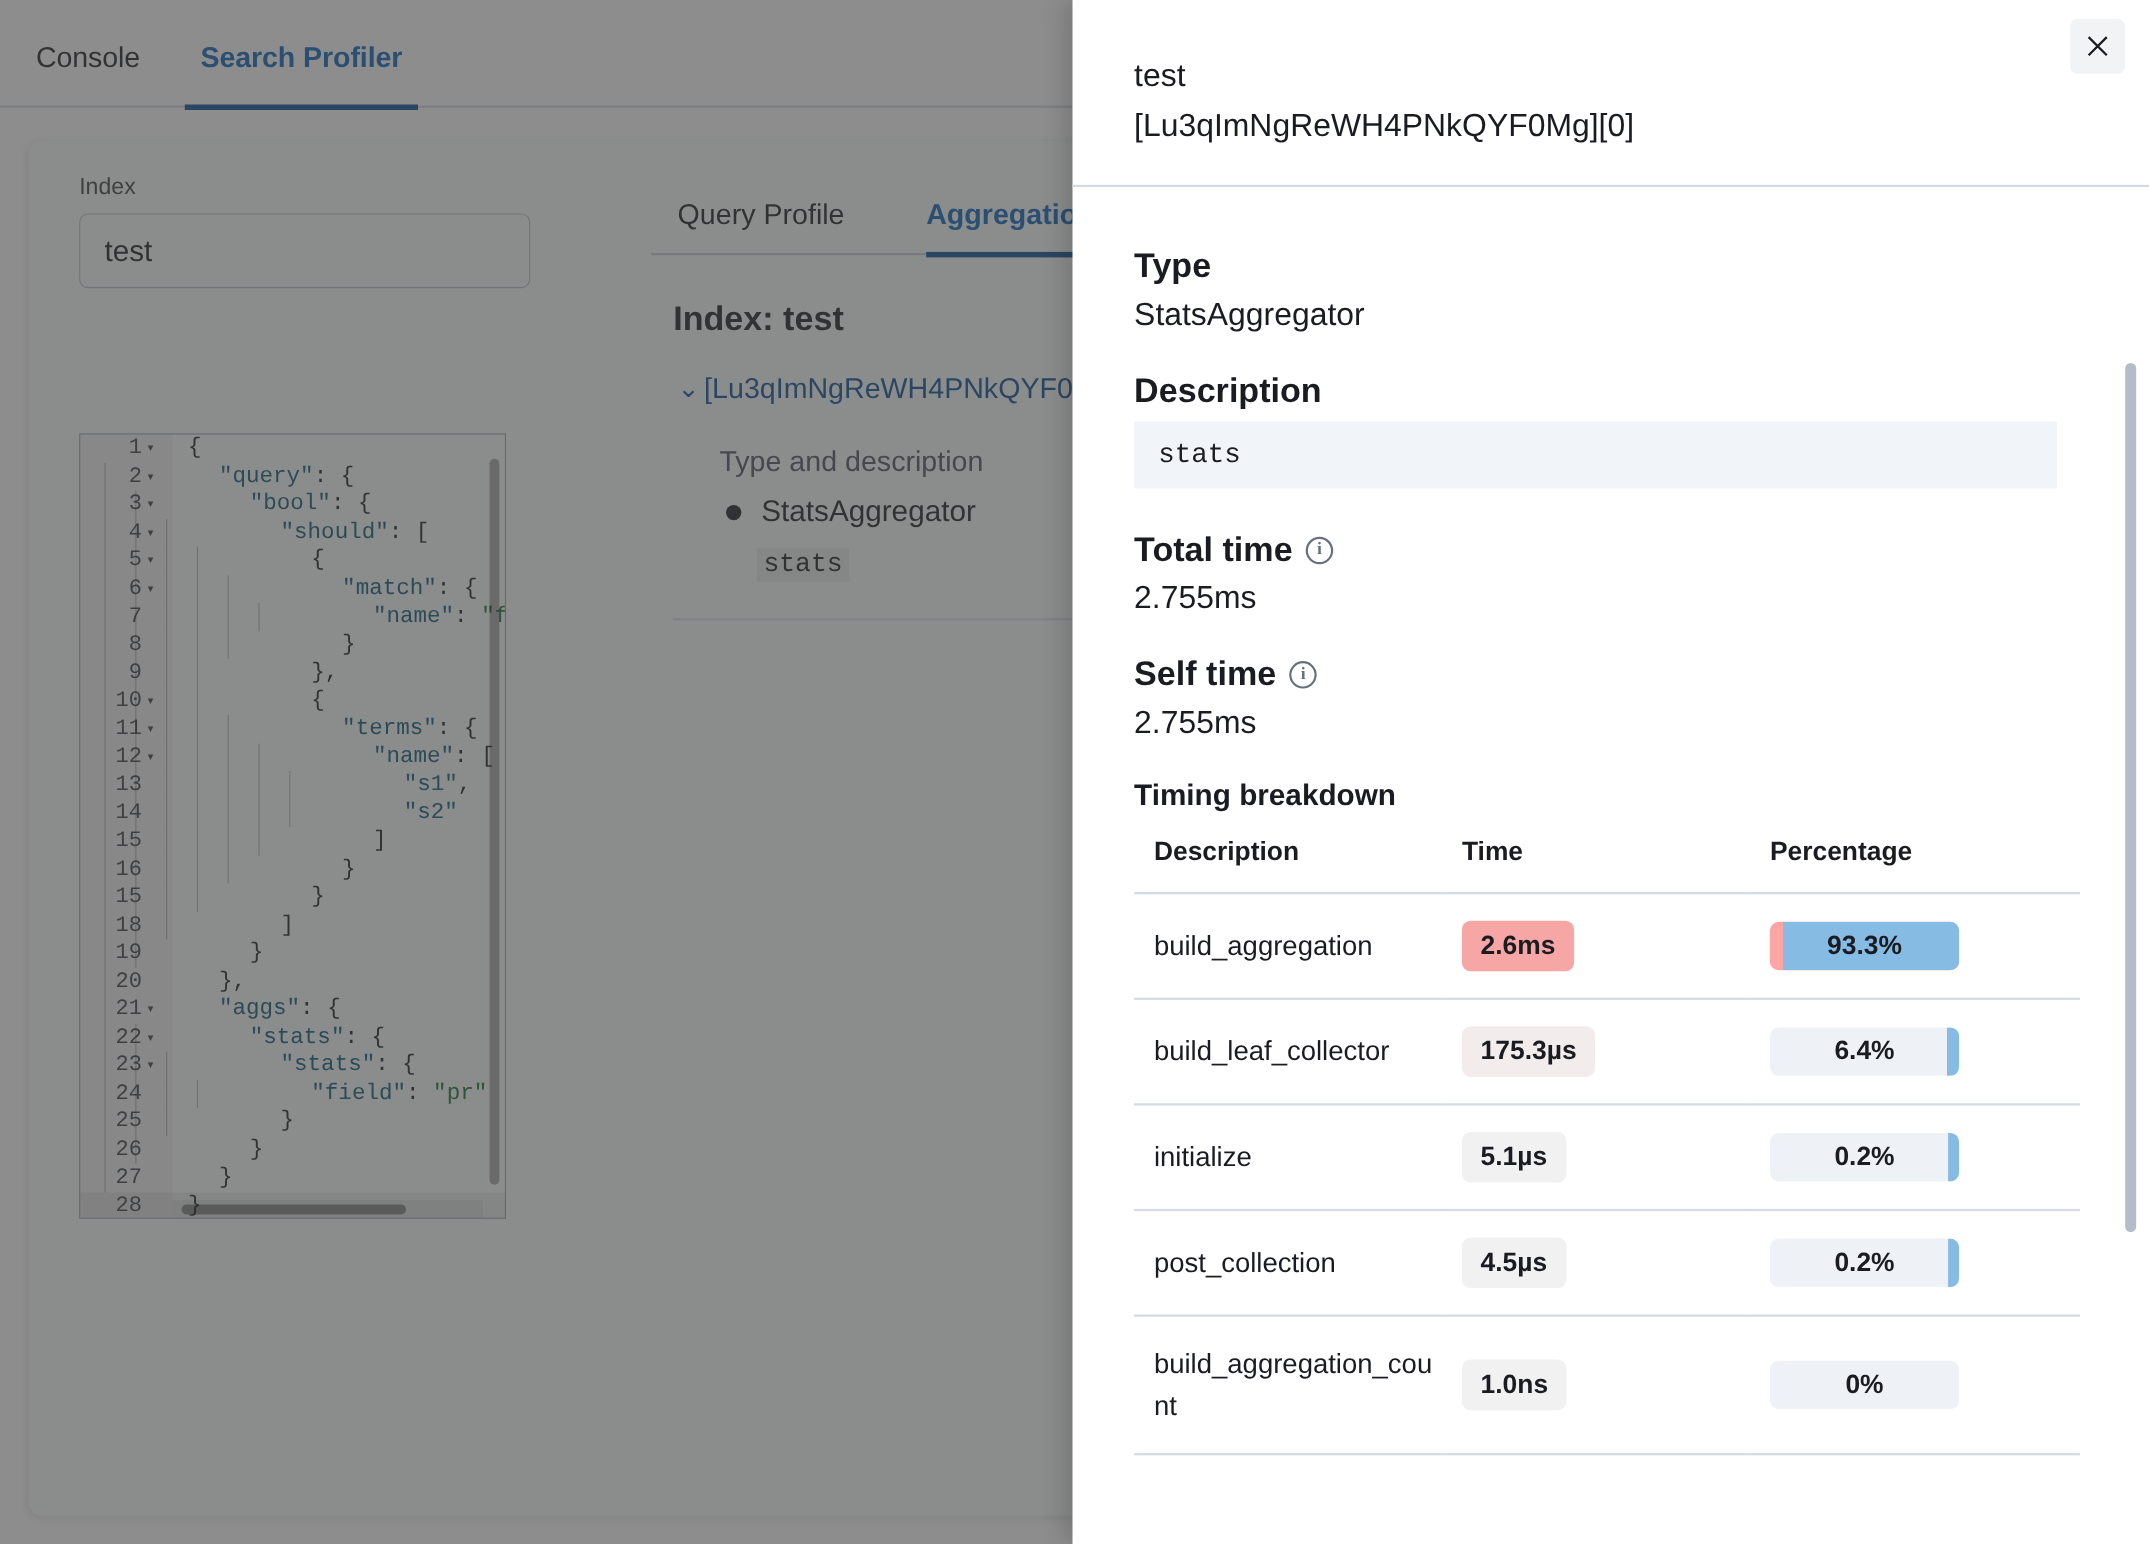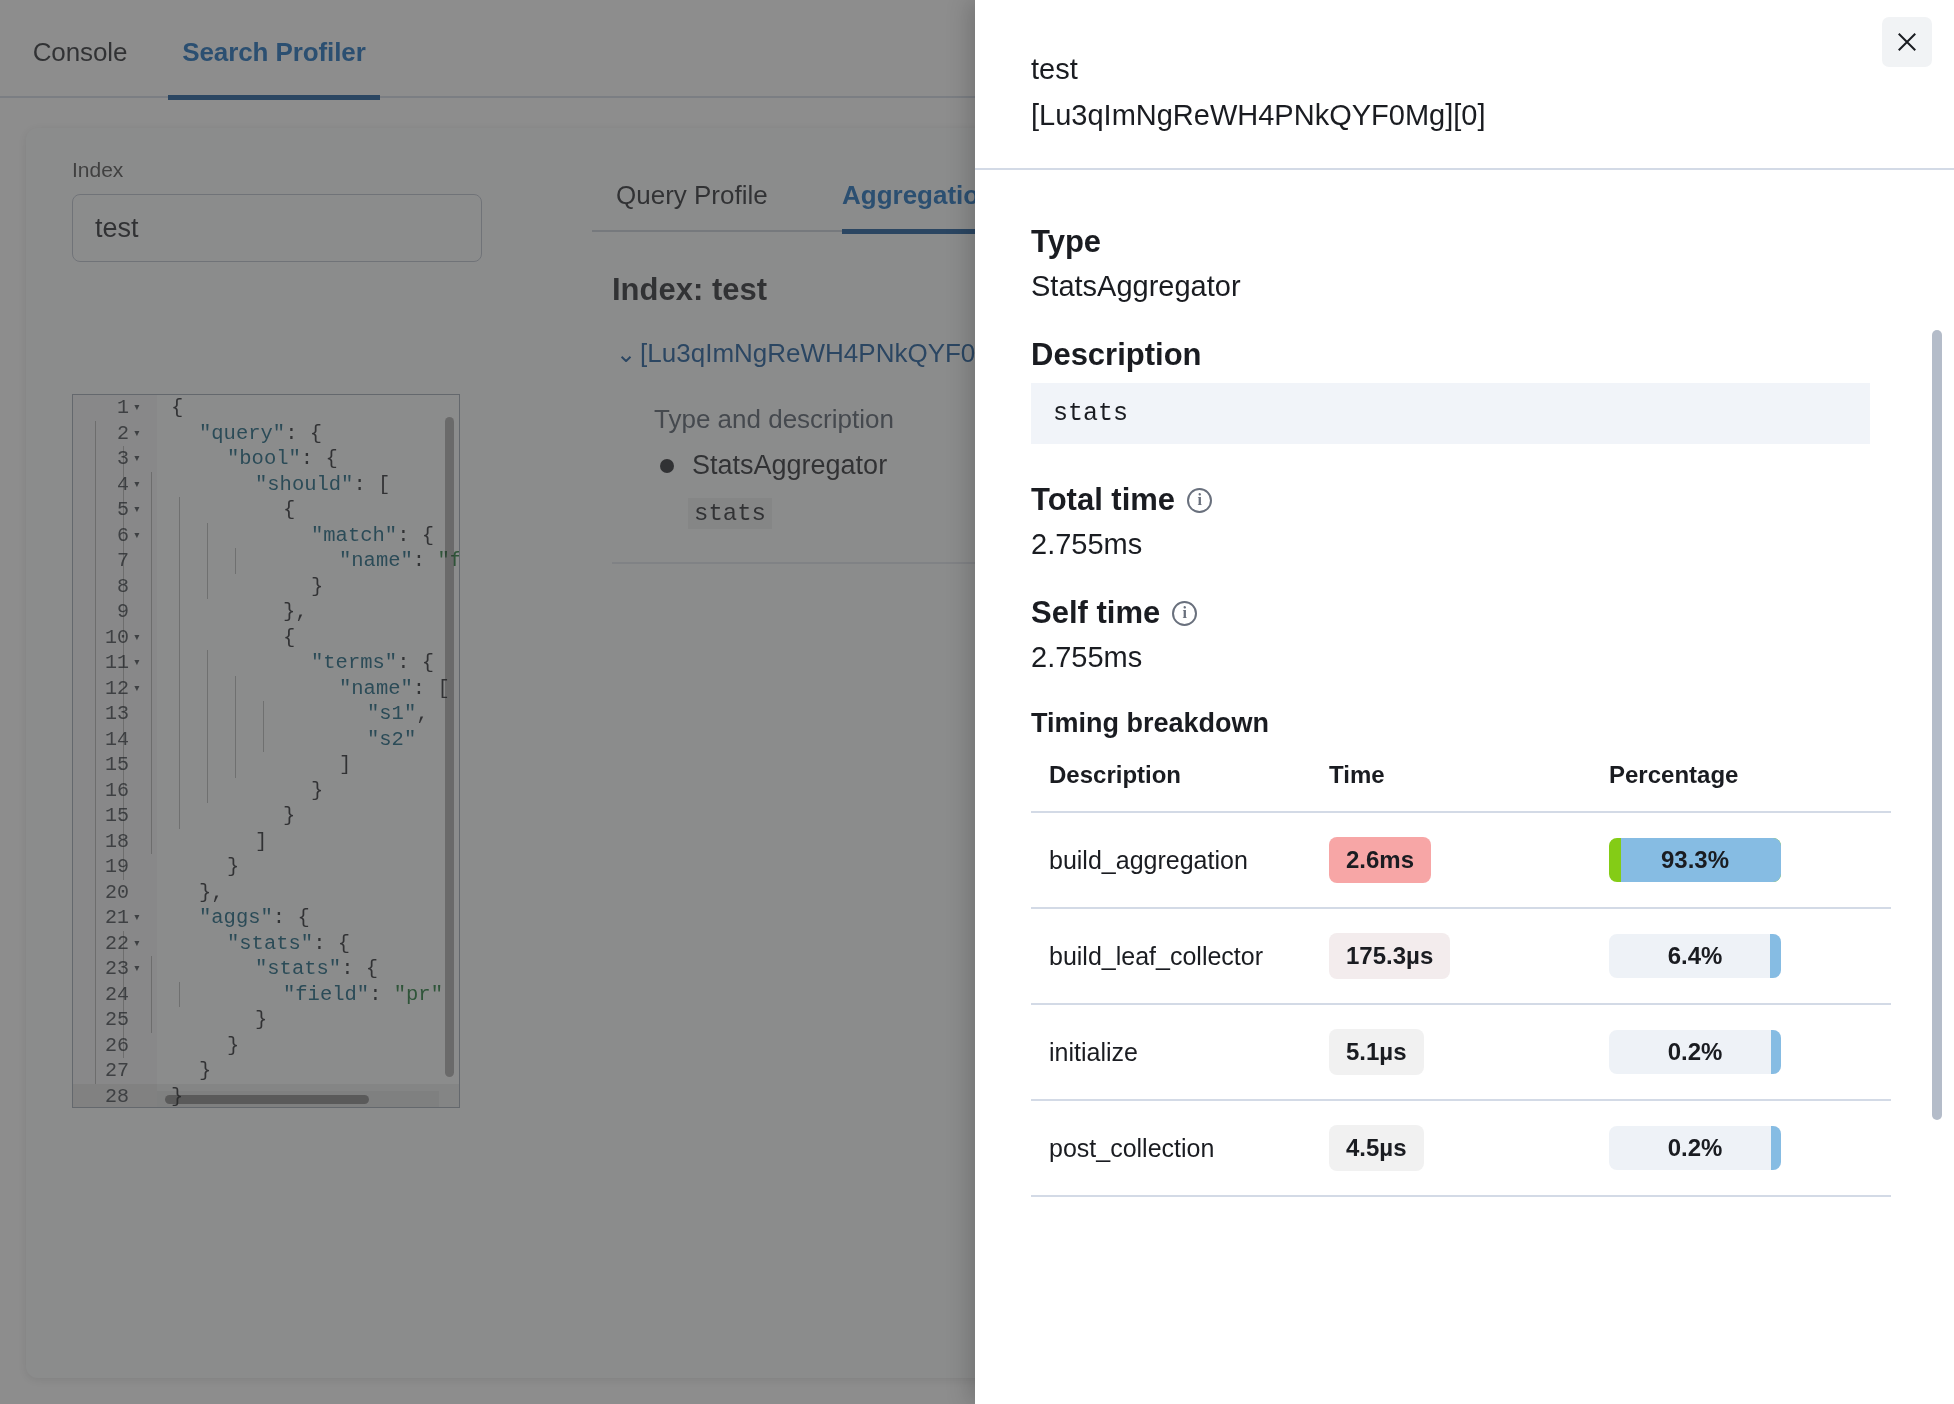--- a/index.html
+++ b/index.html
@@ -411,21 +411,21 @@
           <th class="col-pct">Percentage</th>
         </tr>
       </thead>
       <tbody id="breakdown-body">
           <tr>
             <td class="col-desc">
               <div class="cell-desc">build_aggregation</div>
             </td>
             <td class="col-time"><span class="time-badge" style="background: rgb(247, 166, 166);">2.6ms</span></td>
             <td class="col-pct">
-              <div class="pct-bar" style="background: #84cc16;">
+              <div class="pct-bar" style="background: #fca5a5;">
                 <div class="pct-fill" style="background: rgb(134, 188, 227); width: 93.3%;"></div>
                 <div class="pct-text">93.3%</div>
               </div>
             </td>
           </tr>
           <tr>
             <td class="col-desc">
               <div class="cell-desc">build_leaf_collector</div>
             </td>
             <td class="col-time"><span class="time-badge" style="background: rgb(243, 236, 237);">175.3µs</span></td>
@@ -453,18 +453,30 @@
               <div class="cell-desc">post_collection</div>
             </td>
             <td class="col-time"><span class="time-badge" style="background: rgb(241, 241, 241);">4.5µs</span></td>
             <td class="col-pct">
               <div class="pct-bar" style="background: rgb(238, 242, 247);">
                 <div class="pct-fill" style="background: rgb(134, 188, 227); width: 6%;"></div>
                 <div class="pct-text">0.2%</div>
               </div>
             </td>
           </tr>
+          <tr>
+            <td class="col-desc">
+              <div class="cell-desc">build_aggregation_count</div>
+            </td>
+            <td class="col-time"><span class="time-badge" style="background: rgb(241, 241, 241);">1.0ns</span></td>
+            <td class="col-pct">
+              <div class="pct-bar" style="background: rgb(238, 242, 247);">
+                <div class="pct-fill" style="background: rgb(134, 188, 227); width: 0%;"></div>
+                <div class="pct-text">0%</div>
+              </div>
+            </td>
+          </tr>
         </tbody>
     </table>
 
     <div class="flyout-scrollbar"></div>
   </div>
 </div>
 
 </body></html>

